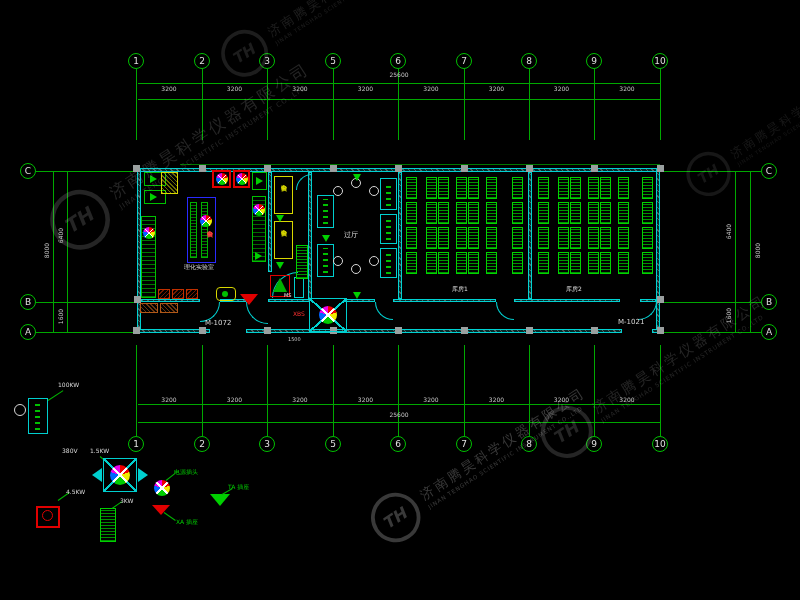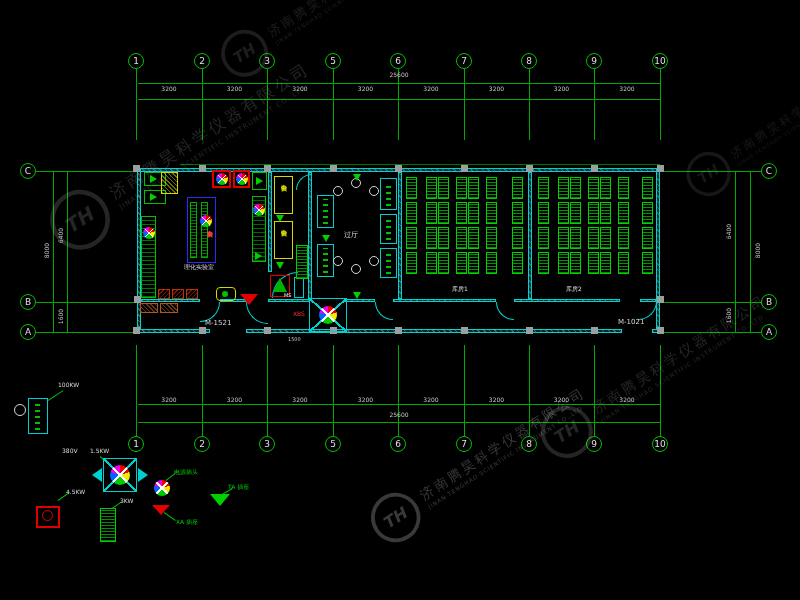--- a/index.html
+++ b/index.html
@@ -145,21 +145,21 @@
     <div class="abs" style="left: 657px; top: 327px; width: 7px; height: 7px; background: rgb(154, 160, 160);"></div>
     <div class="abs" style="left: 134px; top: 296px; width: 7px; height: 7px; background: rgb(154, 160, 160);"></div>
     <div class="abs" style="left: 657px; top: 296px; width: 7px; height: 7px; background: rgb(154, 160, 160);"></div>
     <div class="abs" style="left: 200px; top: 302px; width: 20px; height: 20px; border-right: 1px solid rgb(0, 207, 207); border-bottom: 1px solid rgb(0, 207, 207); border-bottom-right-radius: 100%;"></div>
     <div class="abs" style="left: 246px; top: 302px; width: 22px; height: 22px; border-left: 1px solid rgb(0, 207, 207); border-bottom: 1px solid rgb(0, 207, 207); border-bottom-left-radius: 100%;"></div>
     <div class="abs" style="left: 375px; top: 302px; width: 18px; height: 18px; border-left: 1px solid rgb(0, 207, 207); border-bottom: 1px solid rgb(0, 207, 207); border-bottom-left-radius: 100%;"></div>
     <div class="abs" style="left: 496px; top: 302px; width: 18px; height: 18px; border-left: 1px solid rgb(0, 207, 207); border-bottom: 1px solid rgb(0, 207, 207); border-bottom-left-radius: 100%;"></div>
     <div class="abs" style="left: 638px; top: 301px; width: 19px; height: 19px; border-right: 1px solid rgb(0, 207, 207); border-bottom: 1px solid rgb(0, 207, 207); border-bottom-right-radius: 100%;"></div>
     <div class="abs" style="left: 272px; top: 272px; width: 26px; height: 26px; border-top: 1px solid rgb(0, 207, 207); border-left: 1px solid rgb(0, 207, 207); border-top-left-radius: 100%;"></div>
     <div class="abs" style="left: 296px; top: 174px; width: 16px; height: 16px; border-top: 1px solid rgb(0, 207, 207); border-left: 1px solid rgb(0, 207, 207); border-top-left-radius: 100%;"></div>
-    <div class="abs" style="color: rgb(216, 216, 216); font-size: 7px; line-height: 7px; white-space: nowrap; left: 205px; top: 320px;">M-1521</div>
+    <div class="abs" style="color: rgb(216, 216, 216); font-size: 7px; line-height: 7px; white-space: nowrap; left: 205px; top: 320px;">M-1072</div>
     <div class="abs" style="color: rgb(216, 216, 216); font-size: 7px; line-height: 7px; white-space: nowrap; left: 618px; top: 319px;">M-1021</div>
     <div class="abs" style="color: rgb(200, 200, 200); font-size: 5px; line-height: 7px; white-space: nowrap; left: 288px; top: 336px;">1500</div>
     <div class="abs" style="left: 144px; top: 172px; width: 22px; height: 14px; border: 1px solid rgb(0, 192, 0);"></div>
     <div class="abs" style="left: 150px; top: 175px; width: 0px; height: 0px; border-top: 4px solid transparent; border-bottom: 4px solid transparent; border-left: 7px solid rgb(0, 208, 0);"></div>
     <div class="abs" style="left: 144px; top: 190px; width: 22px; height: 14px; border: 1px solid rgb(0, 192, 0);"></div>
     <div class="abs" style="left: 150px; top: 193px; width: 0px; height: 0px; border-top: 4px solid transparent; border-bottom: 4px solid transparent; border-left: 7px solid rgb(0, 208, 0);"></div>
     <div class="abs" style="left: 141px; top: 216px; width: 15px; height: 82px; border: 1px solid rgb(0, 192, 0); background: repeating-linear-gradient(0deg, rgb(0, 120, 0) 0px, rgb(0, 120, 0) 1px, transparent 1px, transparent 4px);"></div>
     <div class="abs fanc" style="left: 143px; top: 227px; width: 12px; height: 12px;"></div>
     <div class="abs" style="left: 161px; top: 172px; width: 17px; height: 22px; border: 1px solid rgb(216, 216, 0); background: repeating-linear-gradient(45deg, rgba(216, 216, 0, 0.5) 0px, rgba(216, 216, 0, 0.5) 1px, transparent 1px, transparent 3px);"></div>
     <div class="abs" style="left: 212px; top: 170px; width: 19px; height: 18px; border: 2px solid rgb(224, 0, 0);"></div>

